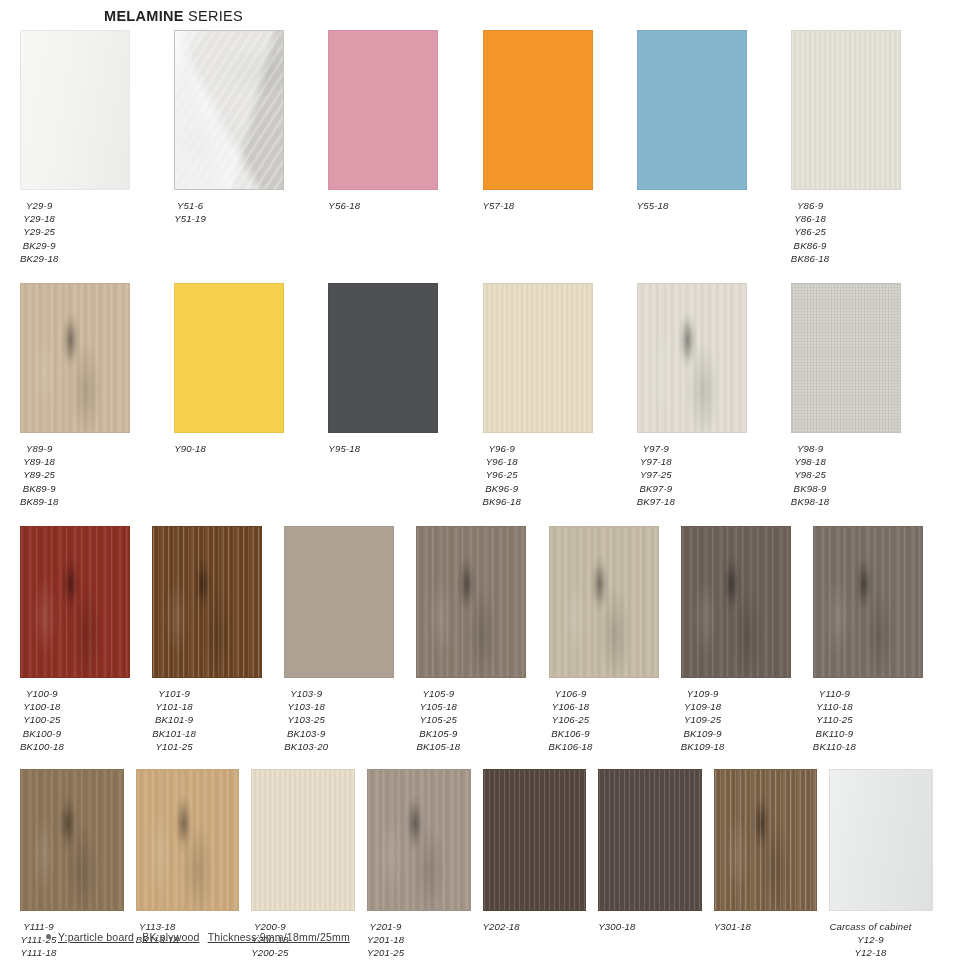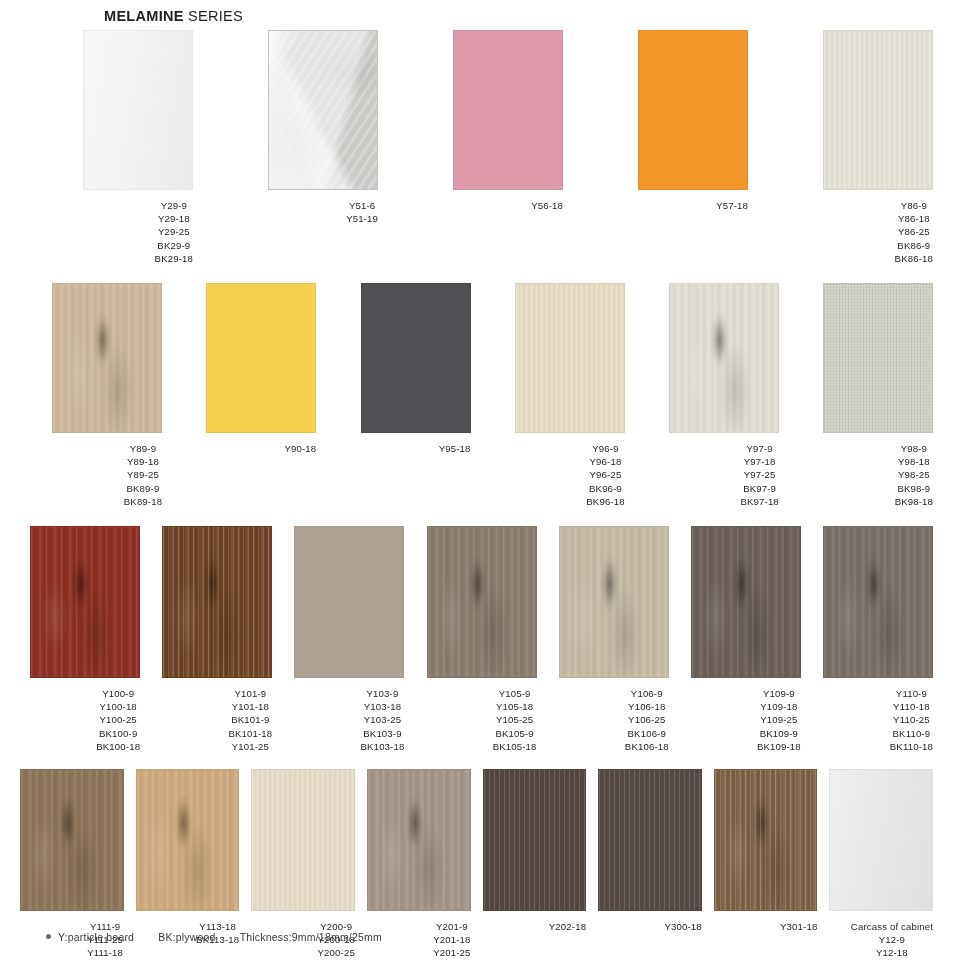--- a/index.html
+++ b/index.html
@@ -12,42 +12,42 @@
 
   
   .header{position:absolute;left:0;top:8px;width:953px;height:24px;}
   .header .title{position:absolute;left:104px;top:0;font-size:14.5px;letter-spacing:.3px;color:#231f20;white-space:nowrap;}
   .header .title .b{font-weight:bold;}
   .header .title .n{font-weight:normal;}
 
   
   .grid{position:absolute;left:0;top:30px;width:953px;}
   .row{display:flex;width:953px;box-sizing:border-box;padding:0 14px;}
-  .cell{flex:1 1 0;display:flex;flex-direction:column;align-items:flex-end;box-sizing:border-box;padding:0 6px;}
+  .cell{flex:1 1 0;display:flex;flex-direction:column;align-items:flex-start;box-sizing:border-box;padding:0 6px;font-style:italic;}
 
   .swatch{width:100%;max-width:110px;border:1px solid rgba(0,0,0,.05);box-sizing:border-box;position:relative;overflow:hidden;}
   .r1 .swatch,.r2 .swatch,.r3 .swatch{height:155px;}
   .r4 .swatch{height:142px;}
   .r1 .swatch{height:160px;}
   .r2 .swatch{height:150px;}
   .r3 .swatch{height:152px;}
 
   .codes{margin-top:9px;text-align:center;font-size:9.6px;line-height:13.2px;color:#231f20;letter-spacing:.15px;}
   .codes .hd{display:block;}
   .codes span{display:block;white-space:nowrap;}
 
   .rowgap1{height:18px;}
   .rowgap2{height:18px;}
   .rowgap3{height:16px;}
 
   
   .footer{position:absolute;left:0;top:931px;width:953px;font-size:10.5px;color:#3b3b3b;letter-spacing:.2px;}
   .footer .inner{padding-left:46px;display:flex;align-items:center;gap:0;}
   .dot{display:inline-block;width:5px;height:5px;border-radius:50%;background:#6d6d6d;margin-right:7px;position:relative;top:-1px;}
-  .footer .seg{margin-right:24px;white-space:nowrap;}
+  .footer .seg{margin-right:8px;white-space:nowrap;text-decoration:underline;}
 
   
   .tex{position:absolute;inset:0;}
 
   
   .grain-v{
     background-image:
       repeating-linear-gradient(90deg,
         rgba(255,255,255,.16) 0px, rgba(255,255,255,.0) 2px,
         rgba(0,0,0,.05) 4px, rgba(0,0,0,.0) 7px,
@@ -128,20 +128,26 @@
             <span>Y56-18</span>
           </div>
         </div>
         <div class="cell">
           <div class="swatch" style="background: rgb(242, 150, 44);"></div>
           <div class="codes">
             <span>Y57-18</span>
           </div>
         </div>
         <div class="cell">
+          <div class="swatch" style="background: rgb(133, 182, 204);"></div>
+          <div class="codes">
+            <span>Y55-18</span>
+          </div>
+        </div>
+        <div class="cell">
           <div class="swatch" style="background: rgb(228, 225, 214);">
             <div class="tex grain-fine"></div>
           </div>
           <div class="codes">
             <span>Y86-9</span>
             <span>Y86-18</span>
             <span>Y86-25</span>
             <span>BK86-9</span>
             <span>BK86-18</span>
           </div>
@@ -241,21 +247,21 @@
             <span>Y101-25</span>
           </div>
         </div>
         <div class="cell">
           <div class="swatch" style="background: rgb(173, 161, 148);"></div>
           <div class="codes">
             <span>Y103-9</span>
             <span>Y103-18</span>
             <span>Y103-25</span>
             <span>BK103-9</span>
-            <span>BK103-18</span>
+            <span>BK103-20</span>
           </div>
         </div>
         <div class="cell">
           <div class="swatch" style="background: rgb(138, 124, 110);">
             <div class="tex grain-v"></div>
             <div class="tex grain-knots"></div>
           </div>
           <div class="codes">
             <span>Y105-9</span>
             <span>Y105-18</span>

